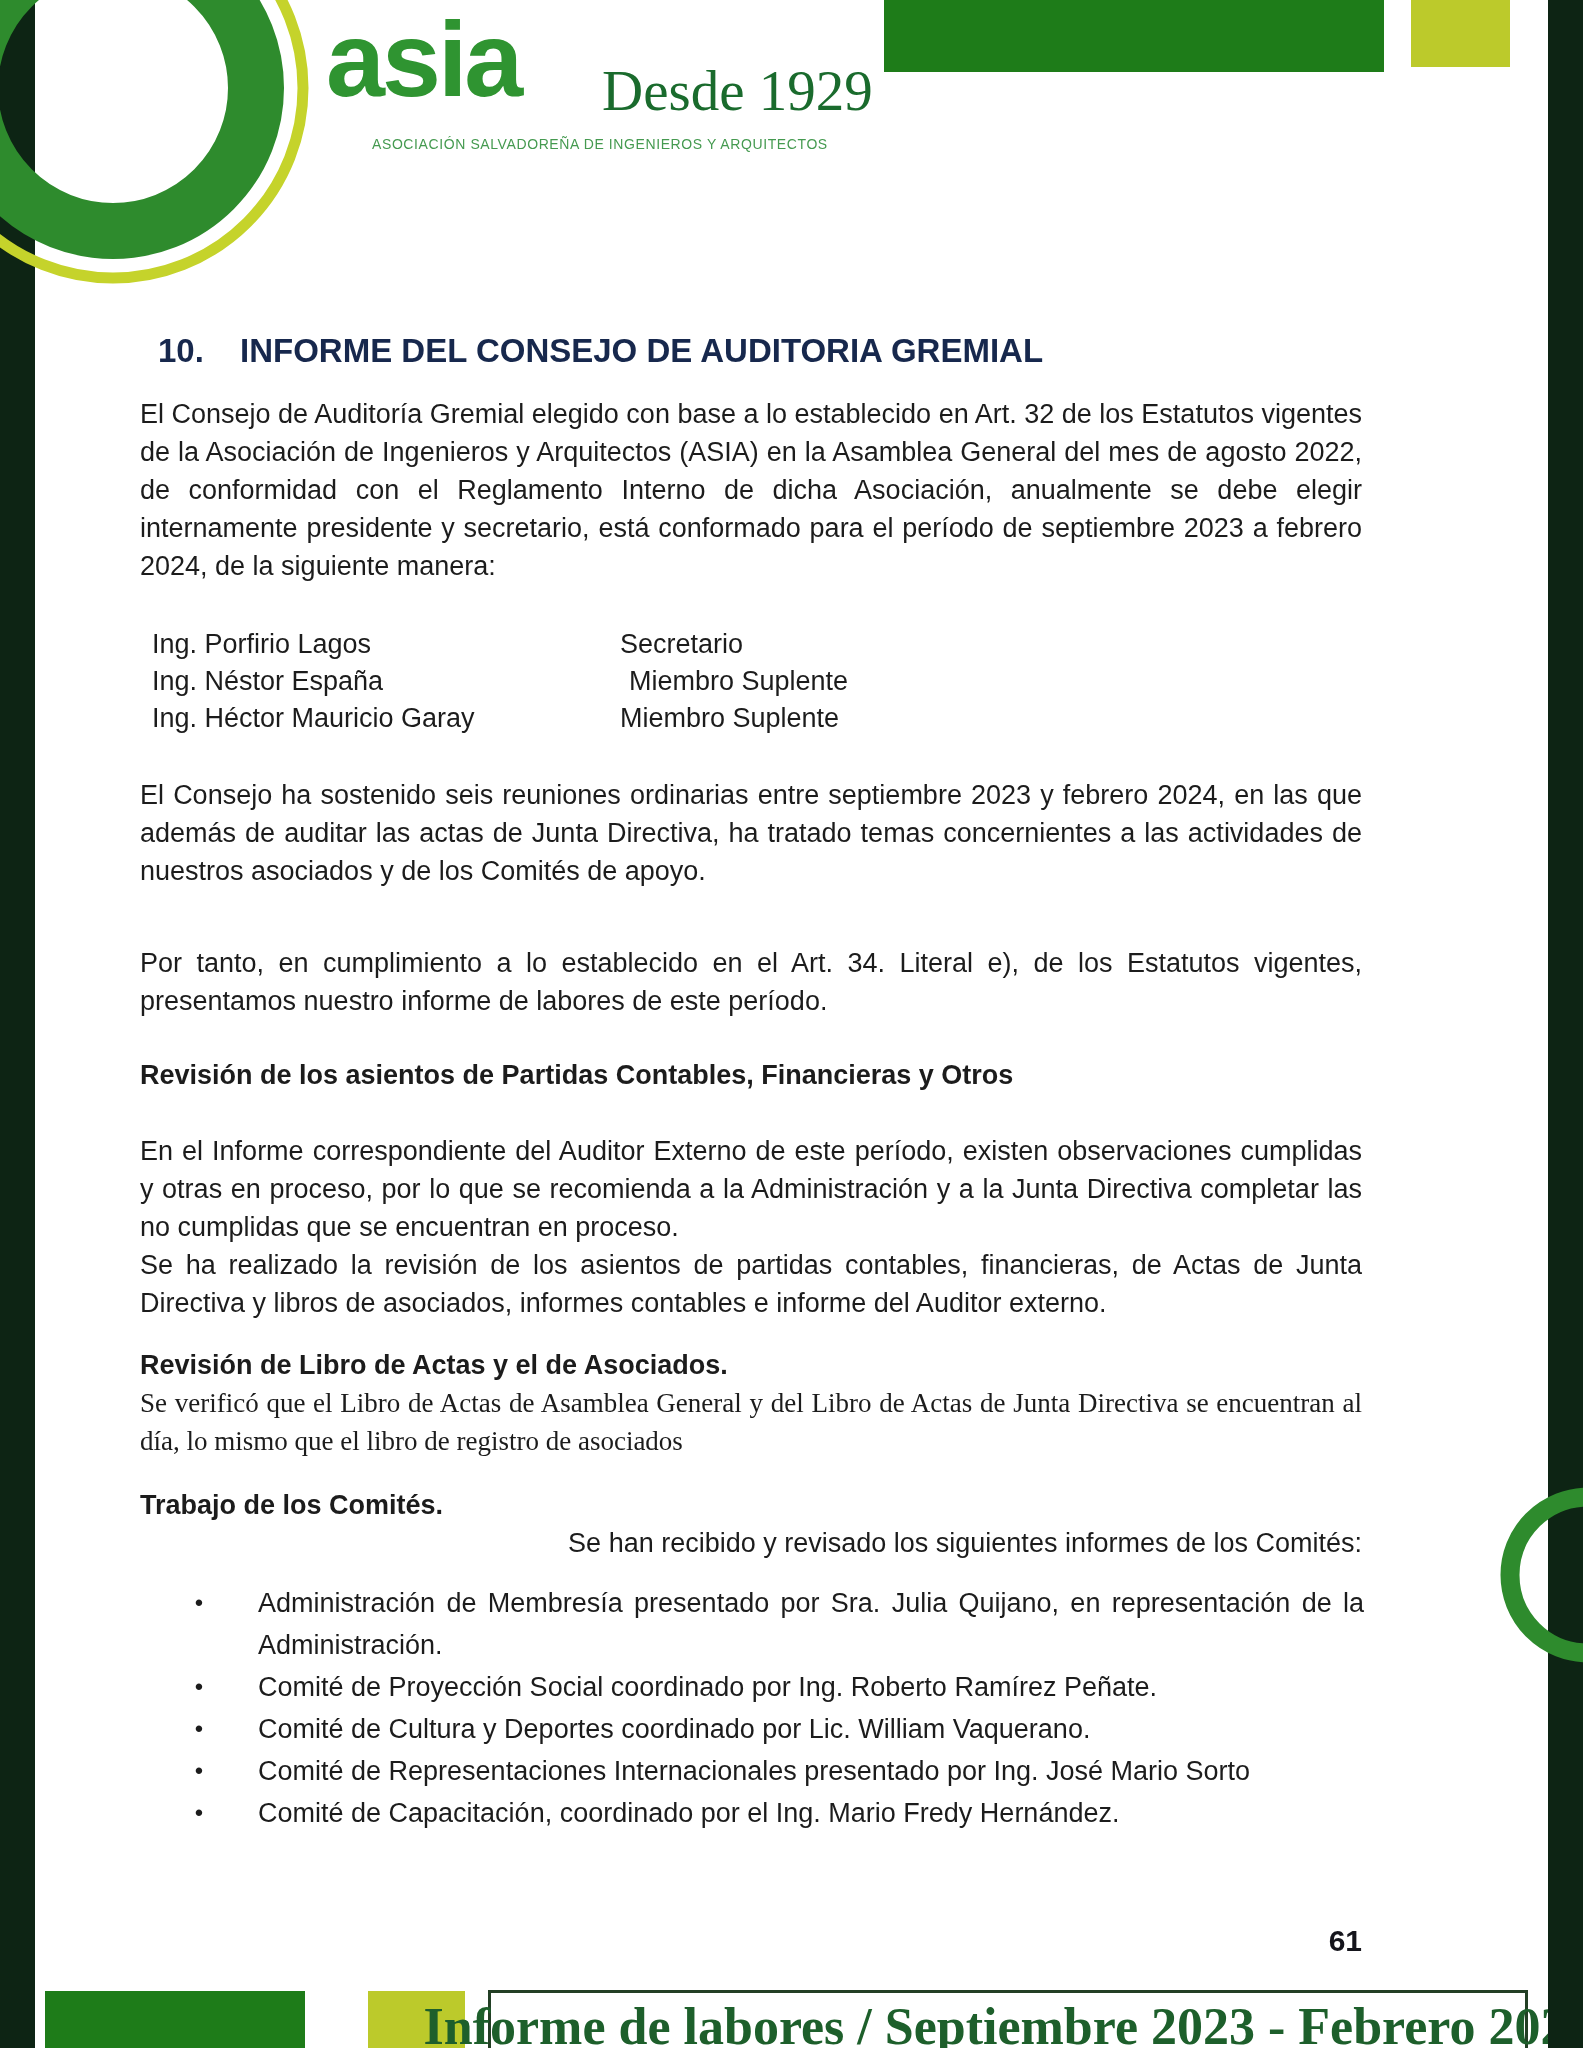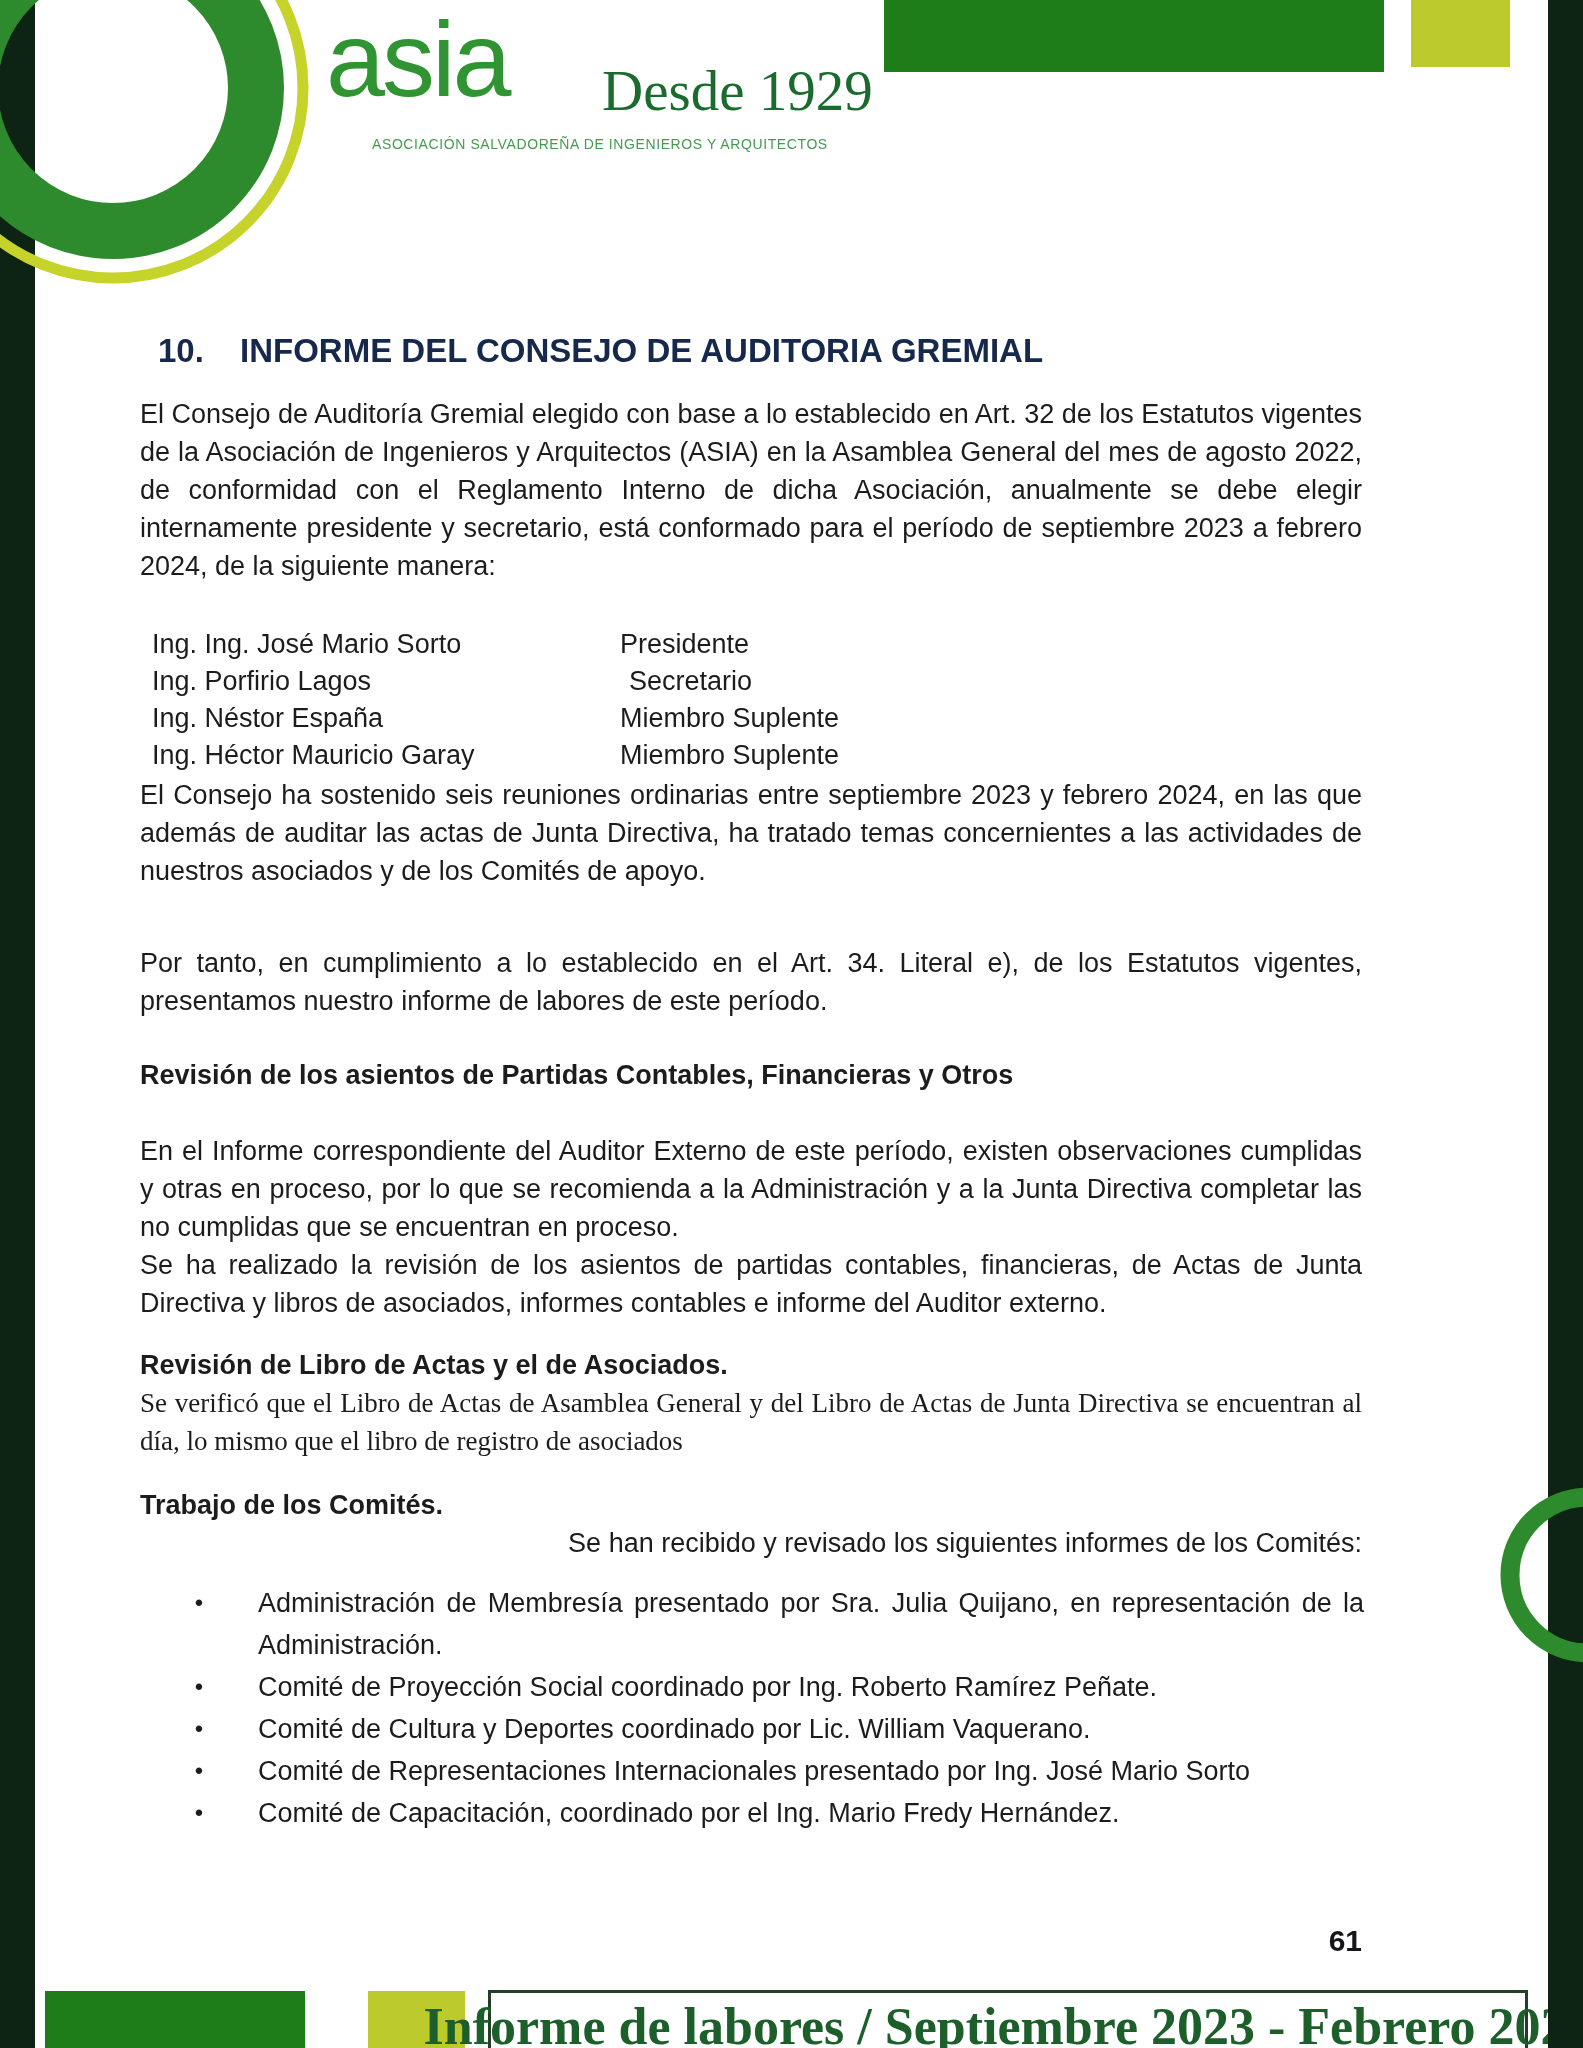--- a/index.html
+++ b/index.html
@@ -16,21 +16,21 @@
   }
   .abs{position:absolute;}
   
   .bar-left{left:0;top:0;width:35px;height:2048px;background:var(--dark_bar);z-index:1;}
   .bar-right{left:1548px;top:0;width:35px;height:2048px;background:var(--dark_bar);z-index:1;}
   .ornament-tl{left:0;top:0;z-index:2;pointer-events:none;}
   .ornament-right{left:1490px;top:1480px;z-index:3;pointer-events:none;}
   .topbar-green{left:884px;top:0;width:500px;height:72px;background:var(--green);z-index:2;}
   .topbar-yellow{left:1411px;top:0;width:99px;height:67px;background:var(--yellow_green);z-index:2;}
   
-  .logo-asia{left:326px;top:6px;font-size:106px;font-weight:400;letter-spacing:-3px;
+  .logo-asia{left:326px;top:6px;font-size:106px;font-weight:700;letter-spacing:-3px;
     color:var(--logo_green);line-height:1;z-index:4;}
   .logo-desde{left:602px;top:62px;font-family:"Liberation Serif",serif;font-size:57px;
     color:var(--desde_green);line-height:1;z-index:4;}
   .logo-tagline{left:372px;top:136px;font-size:14px;letter-spacing:0.6px;
     color:var(--tagline_green);z-index:4;}
   
   .doc-title{left:158px;top:316px;width:1230px;display:flex;color:var(--navy);
     font-size:33px;font-weight:bold;line-height:1.15;margin-top:16px;}
   .doc-title .num{width:82px;flex:none;}
   .para{left:140px;width:1222px;font-size:27px;line-height:38px;text-align:justify;}
@@ -86,24 +86,20 @@
 
 <div class="abs doc-title">
   <span class="num">10.</span>
   <span>INFORME DEL CONSEJO DE AUDITORIA GREMIAL</span>
 </div>
 
 <div class="abs para intro">El Consejo de Auditoría Gremial elegido con base a lo establecido en Art. 32 de los Estatutos vigentes de la Asociación de Ingenieros y Arquitectos (ASIA) en la Asamblea General del mes de agosto 2022, de conformidad con el Reglamento Interno de dicha Asociación, anualmente se debe elegir internamente presidente y secretario, está conformado para el período de septiembre 2023 a febrero 2024, de la siguiente manera:</div>
 
 <div class="abs board">
   <div class="board-row">
-    <span class="name">Ing. Ing. José Mario Sorto</span>
-    <span class="role">Presidente</span>
-  </div>
-  <div class="board-row">
     <span class="name">Ing. Porfirio Lagos</span>
     <span class="role">Secretario</span>
   </div>
   <div class="board-row">
     <span class="name">Ing. Néstor España</span>
     <span class="role">Miembro Suplente</span>
   </div>
   <div class="board-row">
     <span class="name">Ing. Héctor Mauricio Garay</span>
     <span class="role">Miembro Suplente</span>

